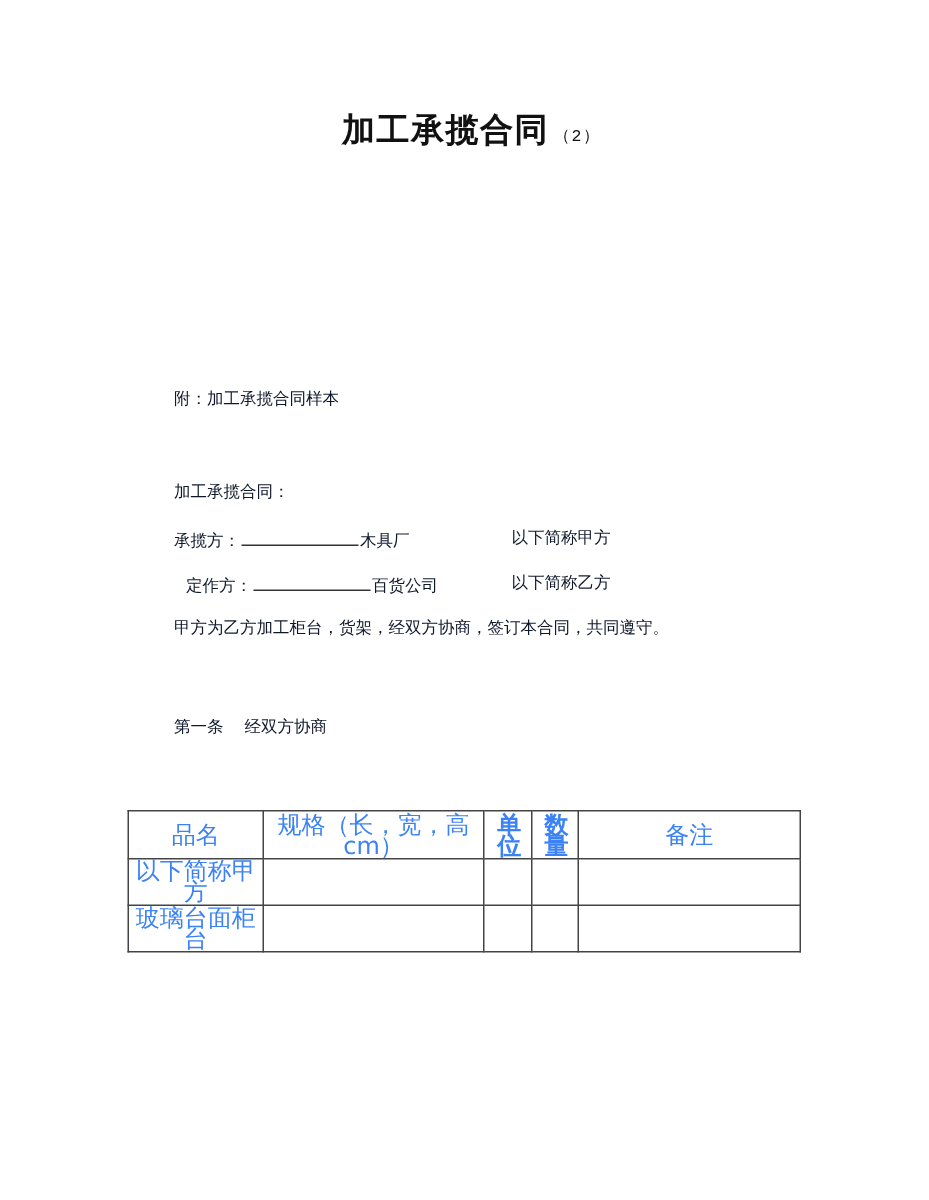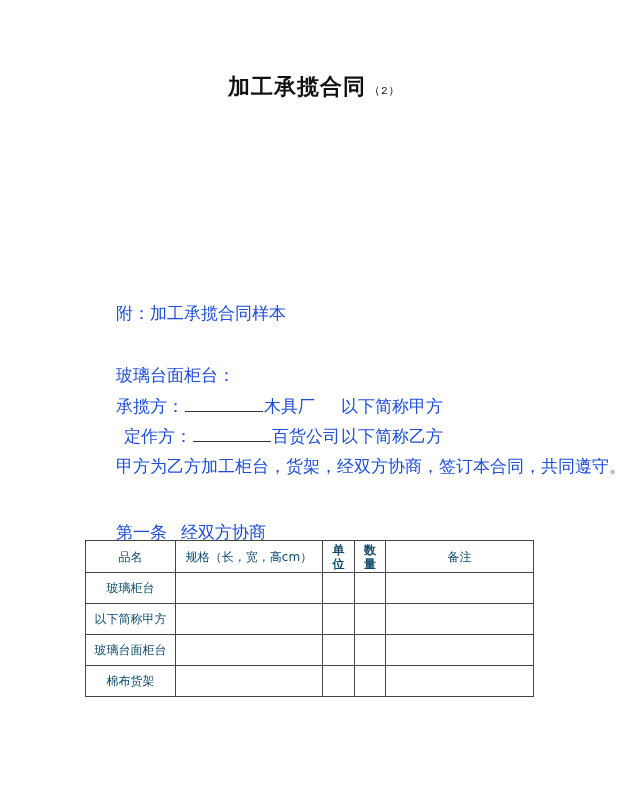--- a/index.html
+++ b/index.html
@@ -2,43 +2,43 @@
 <html><head>
 <meta charset="utf-8">
 <style>
   html, body { margin: 0; padding: 0; background: #ffffff; }
   body { width: 619px; height: 800px; position: relative; overflow: hidden;
          font-family: "DejaVu Sans", "Liberation Sans", sans-serif; color: #222; }
   .abs { position: absolute; white-space: nowrap; }
   .title { left: 228px; top: 72px; font-family: Liberation Mono, monospace;
            font-size: 22px; font-weight: bold; color: #111; letter-spacing: 1px; }
   .title-sub { font-size: 11px; font-weight: normal; margin-left: 3px; }
-  .para { font-size: 17px; color: #1d4ed8; margin-top: 44px; }
+  .para { font-size: 11px; color: #0f172a; }
   .blank { display: inline-block; width: 78px; border-bottom: 1px solid #333; height: 12px;
            vertical-align: baseline; margin: 0 1px; }
   table.items { position: absolute; left: 85px; top: 540px; border-collapse: collapse;
-                font-size: 12px; color: #0c4a6e; }
+                font-size: 16px; color: #3b82f6; }
   table.items td, table.items th { border: 1.3px solid #444; padding: 0; text-align: center;
                 font-weight: normal; line-height: 14px; }
   .c1 { width: 89px; } .c2 { width: 146px; } .c3 { width: 31px; } .c4 { width: 30px; } .c5 { width: 147px; }
   tr.hdr { height: 32px; }
   tr.row { height: 31px; }
   .vert { display: inline-block; width: 14px; line-height: 14px; white-space: normal; font-weight: bold; }
   .wrap { white-space: normal; line-height: 14px; }
 </style>
 </head>
 <body>
 
 <div class="abs title">
   <span>加工承揽合同</span><span class="title-sub">（2）</span>
 </div>
 
 <div class="abs para" style="left:116px; top:258px;">附：加工承揽合同样本</div>
 
-<div class="abs para" style="left:116px; top:320px;">玻璃台面柜台：</div>
+<div class="abs para" style="left:116px; top:320px;">加工承揽合同：</div>
 
 <div class="abs para" style="left:116px; top:351px;">
   <span>承揽方：</span><span class="blank"></span><span>木具厂</span>
 </div>
 <div class="abs para" style="left:341px; top:351px;text-align:right;">以下简称甲方</div>
 
 <div class="abs para" style="left:124px; top:381px;">
   <span>定作方：</span><span class="blank"></span><span>百货公司</span>
 </div>
 <div class="abs para" style="left:341px; top:381px;">以下简称乙方</div>
@@ -52,41 +52,27 @@
 <table class="items">
   <tbody>
       <tr class="hdr">
     <th class="c1">品名</th>
     <th class="c2">规格（长，宽，高cm）</th>
     <th class="c3"><span class="vert">单位</span></th>
     <th class="c4"><span class="vert">数量</span></th>
     <th class="c5">备注</th>
   </tr>
   <tr class="row">
-    <td class="c1">玻璃柜台</td>
-    <td class="c2"></td>
-    <td class="c3"></td>
-    <td class="c4"></td>
-    <td class="c5"></td>
-  </tr>
-  <tr class="row">
     <td class="c1">以下简称甲方</td>
     <td class="c2"></td>
     <td class="c3"></td>
     <td class="c4"></td>
     <td class="c5"></td>
   </tr>
   <tr class="row">
     <td class="c1">玻璃台面柜台</td>
     <td class="c2"></td>
     <td class="c3"></td>
     <td class="c4"></td>
     <td class="c5"></td>
   </tr>
-  <tr class="row">
-    <td class="c1">棉布货架</td>
-    <td class="c2"></td>
-    <td class="c3"></td>
-    <td class="c4"></td>
-    <td class="c5"></td>
-  </tr>
 </tbody>
   </table>
 
 </body></html>

